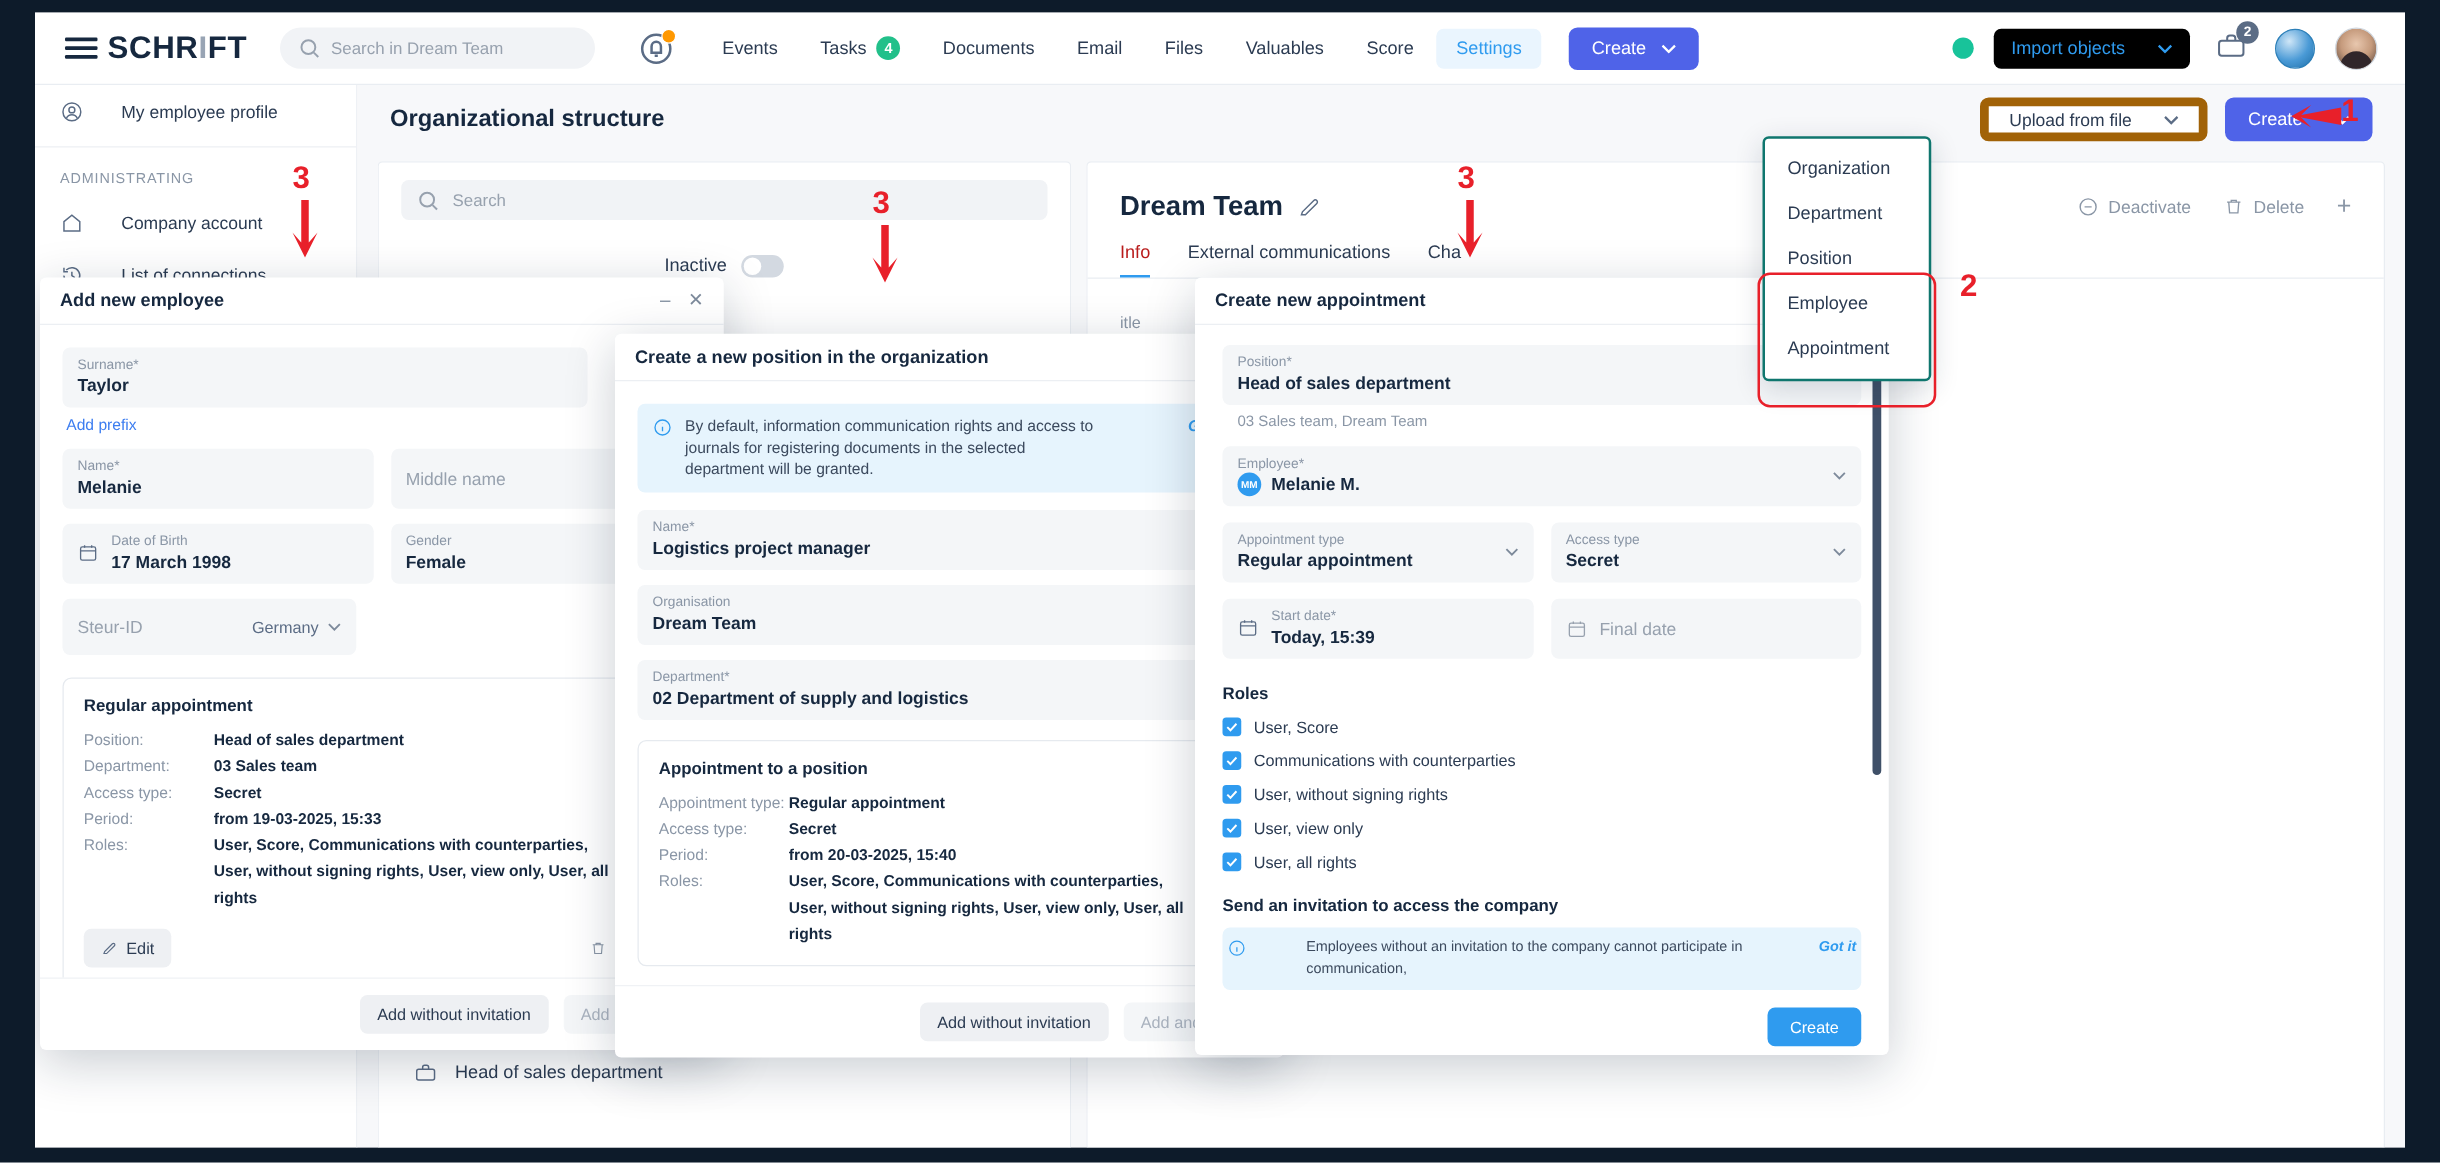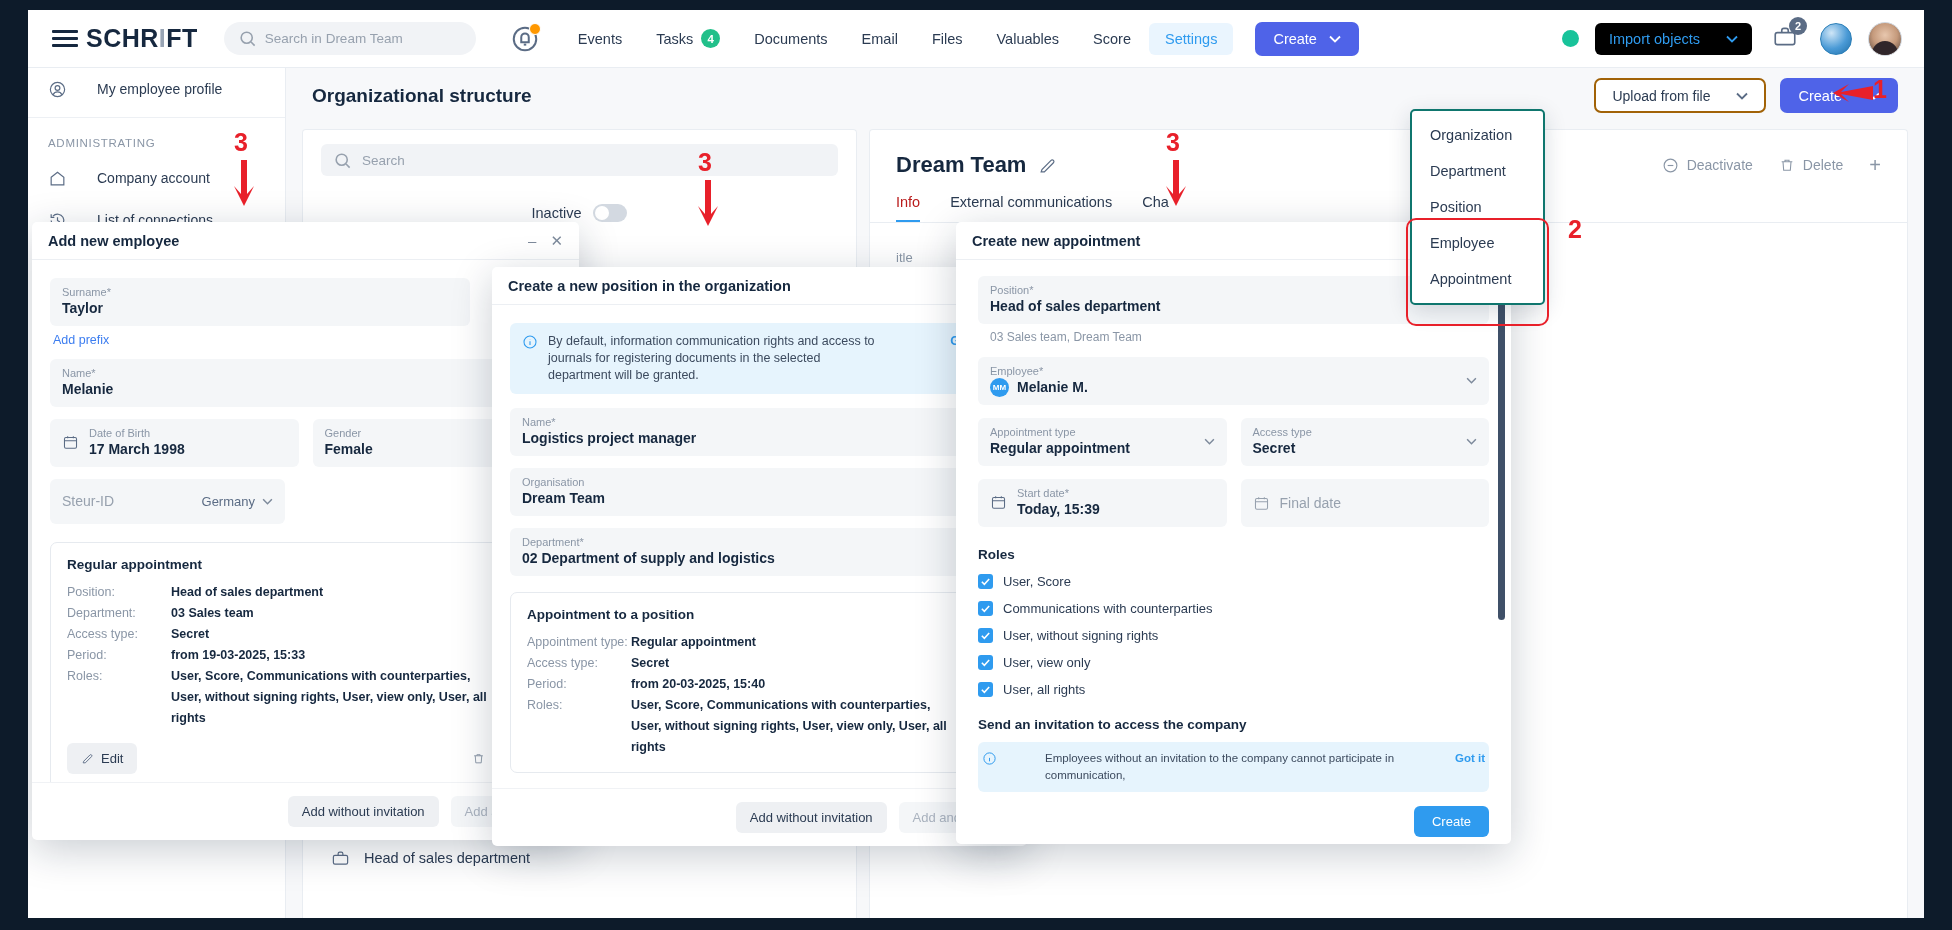--- a/index.html
+++ b/index.html
@@ -55,21 +55,21 @@
   .sidebar { position:absolute; left:0; top:58px; width:258px; height:850px; background:#fff; border-right:1px solid #e9edf2;}
   .side-item { display:flex; align-items:center; gap:30px; padding:0 20px; height:42px; font-size:14px; color:#2b3b52; cursor:pointer;}
   .side-sep { height:1px; background:#edf0f4; margin:7px 0;}
   .side-head { font-size:11.5px; letter-spacing:.7px; color:#8a96a6; padding:12px 20px 8px 20px; font-weight:400;}
   .ico { width:19px; height:19px; flex:none; display:block; color:#5b6c85;}
 
   
   .main { position:absolute; left:258px; top:58px; right:0; bottom:0; background:#f7f8fa;}
   .page-head { height:55px; background:#f7f8fa; display:flex; align-items:center; padding:0 26px;}
   .page-title { font-size:19px; font-weight:700; color:#16283f;}
-  .btn-upload { background:#fff; border:2px solid #a16207; color:#2b3b52; height:35px; border-radius:7px; padding:0 16px; display:flex; align-items:center; gap:26px; font-size:14px; cursor:pointer; font-family:"Liberation Sans",sans-serif;}
+  .btn-upload { background:#fff; border:7px solid #a16207; color:#2b3b52; height:35px; border-radius:7px; padding:0 16px; display:flex; align-items:center; gap:26px; font-size:14px; cursor:pointer; font-family:"Liberation Sans",sans-serif;}
   .btn-create2 { background:#4f63e8; color:#fff; border:none; height:35px; border-radius:7px; padding:0 18px; display:flex; align-items:center; gap:26px; font-size:14.5px; margin-left:14px; cursor:pointer; font-family:"Liberation Sans",sans-serif;}
 
   .panel-left { position:absolute; left:16px; top:61px; width:555px; bottom:0; background:#fff; border:1px solid #e9edf2; border-bottom:none; border-radius:4px 4px 0 0;}
   .panel-right { position:absolute; left:583px; top:61px; right:16px; bottom:0; background:#fff; border:1px solid #e9edf2; border-bottom:none; border-radius:4px 4px 0 0;}
   .panel-search { margin:14px 18px 0 18px; height:32px; background:#f1f3f6; border-radius:6px; display:flex; align-items:center; gap:10px; padding:0 12px; color:#97a1ae; font-size:13.5px;}
   .inactive-row { display:flex; align-items:center; justify-content:center; gap:12px; margin-top:28px; font-size:14.5px; color:#2b3b52;}
   .toggle { width:34px; height:18px; background:#d3d9e1; border-radius:10px; position:relative; cursor:pointer;}
   .toggle::after { content:""; position:absolute; left:2px; top:2px; width:14px; height:14px; background:#fff; border-radius:50%;}
 
   .tree { position:absolute; left:0; right:0; bottom:0; padding-left:28px;}
@@ -109,21 +109,21 @@
   .sum-title { font-weight:700; font-size:13.5px; color:#16283f; margin-bottom:10px;}
   .sum-row { display:flex; font-size:12.5px; line-height:21px; }
   .sum-k { width:104px; color:#8a96a6; flex:none;}
   .sum-v { color:#16283f; font-weight:600;}
   .btn-sm { border:none; border-radius:6px; height:31px; padding:0 14px; font-size:13px; cursor:pointer; display:flex; align-items:center; gap:7px; font-family:"Liberation Sans",sans-serif;}
   .btn-grey { background:#eef0f3; color:#2b3b52;}
   .btn-grey-dim { background:#f4f6f8; color:#aab3bf;}
   .btn-plain { background:transparent; color:#8a96a6;}
   .btn-blue { background:#2f9bef; color:#fff;}
   .infobar { background:#e6f4fd; border-radius:6px; padding:10px 12px; display:flex; gap:10px; align-items:flex-start; font-size:12.5px; color:#3c4a5e; line-height:17px;}
-  .gotit { color:#2f9bef; font-weight:600; font-size:12.5px; cursor:pointer; white-space:nowrap; margin-left:auto;}
+  .gotit { color:#2f9bef; font-weight:600; font-size:12.5px; cursor:pointer; white-space:nowrap; margin-left:auto;font-style:italic;}
   .scrollbar { position:absolute; right:4px; top:10px; bottom:10px; width:7px;}
   .scrollbar .thumb { position:absolute; left:0; width:7px; border-radius:4px; background:#3f5068;}
   .chk { width:15px; height:15px; border-radius:3px; background:#2f9bef; display:flex; align-items:center; justify-content:center; flex:none;}
   .chk svg { width:11px; height:11px; color:#fff;}
   .role-row { display:flex; align-items:center; gap:10px; font-size:13px; color:#2b3b52; margin-top:12px;}
   .avatar-mini { width:19px; height:19px; border-radius:50%; background:#2f9bef; color:#fff; font-size:8px; font-weight:700; display:flex; align-items:center; justify-content:center; flex:none;}
 
   
   .ann { position:absolute; color:#e8202a; font-weight:700; font-size:25px; z-index:90; font-family:"Liberation Sans",sans-serif;}
   .arrow-down { position:absolute; z-index:90;}
@@ -376,20 +376,23 @@
         </div>
       </div>
       <div class="link-blue" style="margin:7px 0 12px 3px;">Add prefix</div>
 
       <div class="row2">
         <div class="field f-col">
           <div class="f-col">
             <span class="lab">Name*</span>
             <span class="val">Melanie</span>
           </div>
+        </div>
+        <div class="field f-col" style="padding-top:14px;padding-bottom:14px;">
+          <span class="valph">Middle name</span>
         </div>
       </div>
 
       <div class="row2" style="margin-top:12px;">
         <div class="field f-col">
           <svg style="margin-right:10px" width="17" height="17" viewBox="0 0 24 24" fill="none" stroke="#5b6c85" stroke-width="1.5">
               <rect x="3.5" y="5" width="17" height="15" rx="2"></rect>
               <path d="M3.5 9.5h17M8 3v3M16 3v3"></path>
             </svg>
           <div class="f-col">

